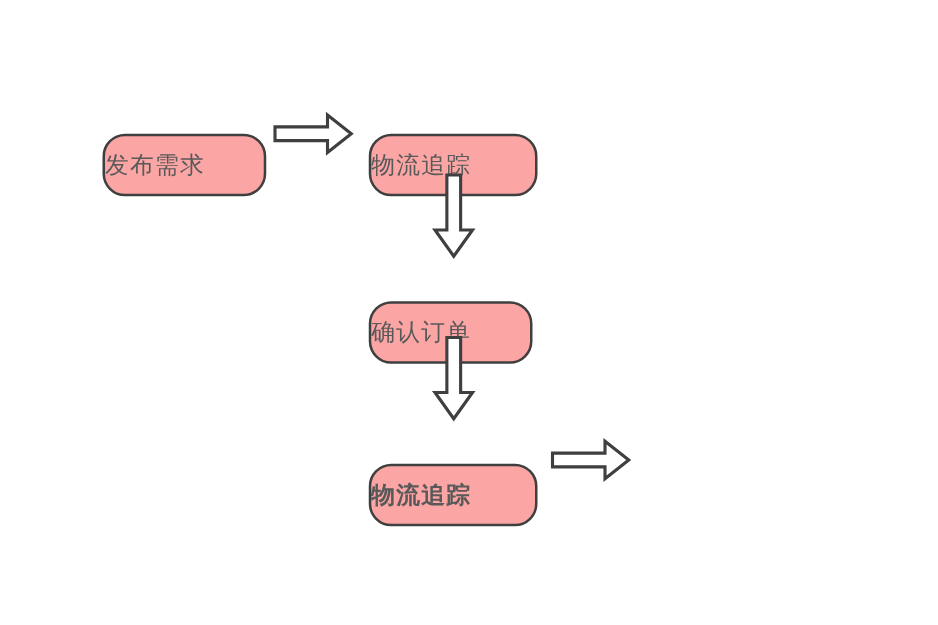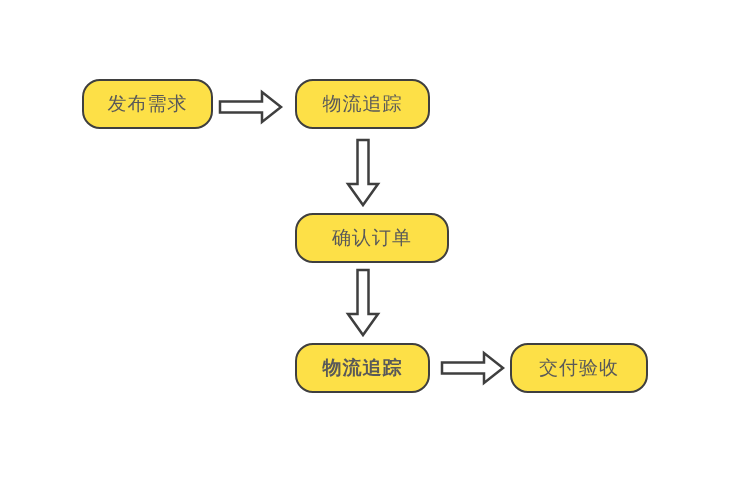--- a/index.html
+++ b/index.html
@@ -14,34 +14,34 @@
     background: #ffffff;
     overflow: hidden;
     font-family: "DejaVu Sans", "Liberation Sans", sans-serif;
   }
   .node {
     position: absolute;
     box-sizing: border-box;
     height: 50px;
     border: 2.5px solid #3f3f3f;
     border-radius: 18px;
-    background: #fde047;
+    background: #fca5a5;
     display: flex;
     align-items: center;
-    justify-content: center;
+    margin-top: 28px;
   }
   .node span {
     font-size: 19px;
     color: #595959;
     letter-spacing: 1px;
     white-space: nowrap;
   }
   .node-1 { left: 82px;  top: 79px;  width: 131px; }
   .node-2 { left: 295px; top: 79px;  width: 135px; }
-  .node-3 { left: 295px; top: 213px; width: 154px; }
+  .node-3 { left: 295px; top: 213px; width: 131px; }
   .node-4 { left: 295px; top: 343px; width: 135px; font-weight: bold; }
   .node-5 { left: 510px; top: 343px; width: 138px; }
   .arrow {
     position: absolute;
   }
   .arrow-right-1 { left: 218px; top: 89px;  }
   .arrow-down-1  { left: 345px; top: 138px; }
   .arrow-down-2  { left: 345px; top: 268px; }
   .arrow-right-2 { left: 440px; top: 350px; }
   .arrow svg polygon {
@@ -89,17 +89,14 @@
   <div class="node node-4">
     <span>物流追踪</span>
   </div>
 
   <div class="arrow arrow-right-2">
     <svg width="66" height="36" viewBox="0 0 66 36">
       <polygon points="2,12.5 44,12.5 44,3 63,18 44,33 44,23.5 2,23.5"></polygon>
     </svg>
   </div>
 
-  <div class="node node-5">
-    <span>交付验收</span>
-  </div>
 
 </div>
 
 </body></html>

